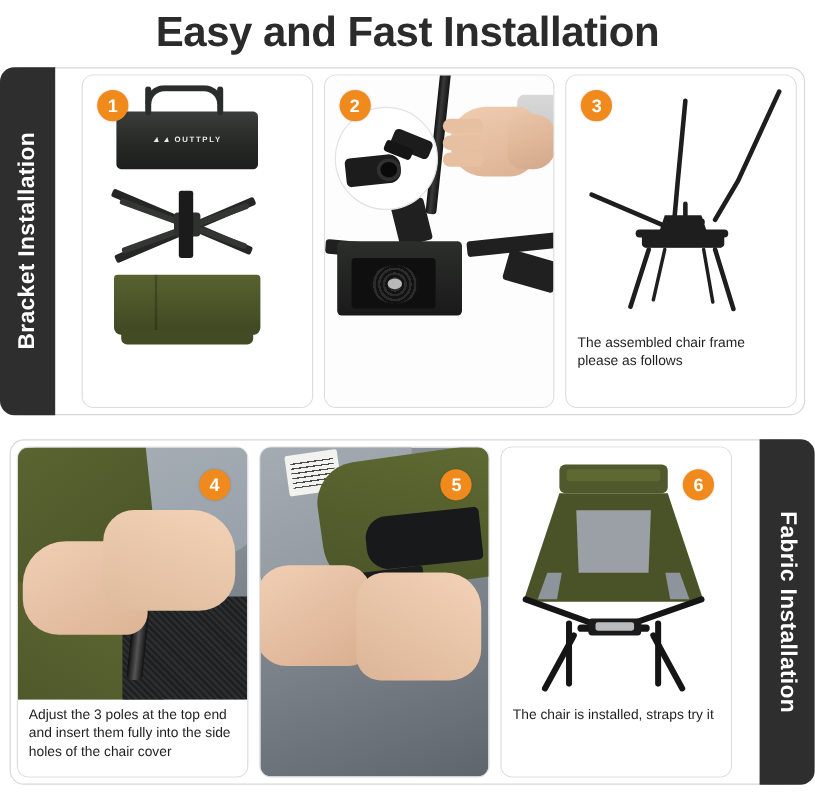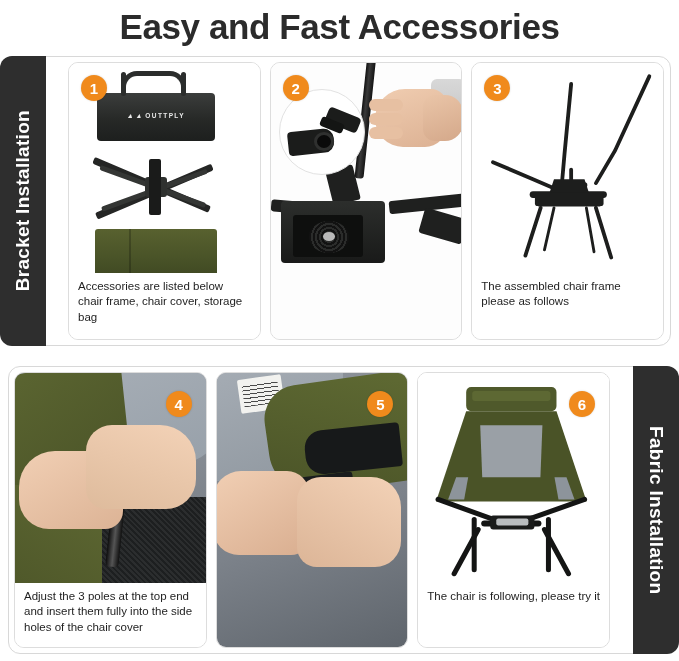--- a/index.html
+++ b/index.html
@@ -334,21 +334,21 @@
     background:linear-gradient(90deg,#101010,#4a4a4a,#121212); border-radius:4px;
     transform:rotate(14deg);
   }
 
   
   .p6svg { position:absolute; inset:0; background:#ffffff; }
 </style>
 </head>
 <body>
 
-<div class="page-title">Easy and Fast Accessories</div>
+<div class="page-title">Easy and Fast Installation</div>
 
 <div class="section bracket"></div>
 
 <div class="vtab left">
   <span class="vtext">Bracket Installation</span>
 </div>
 
 <div class="panels top">
 
   <div class="panel">
@@ -365,21 +365,20 @@
         <div class="fb d2"></div>
         <div class="fb d3"></div>
         <div class="fb d4"></div>
         <div class="fb hub"></div>
         <div class="fb strap"></div>
       </div>
       <div class="cover-green">
         <div class="cover-seam"></div>
       </div>
     </div>
-    <div class="caption cap-top">Accessories are listed below chair frame, chair cover, storage bag</div>
   </div>
 
   <div class="panel">
     <div class="badge tl">2</div>
     <div class="pic">
       <div class="p2bg"></div>
       <div class="pole-main"></div>
       <div class="sleeve2"></div>
       <div class="hand2">
         <div class="finger f1"></div>
@@ -490,16 +489,16 @@
           <path d="M130 146 L130 196" stroke-width="5"></path>
           <path d="M60 156 L36 200" stroke-width="5"></path>
           <path d="M126 156 L150 200" stroke-width="5"></path>
           <path d="M66 150 L120 150" stroke-width="6"></path>
         </g>
         <rect x="72" y="142" width="44" height="14" rx="3" fill="#1a1b1a"></rect>
         <rect x="78" y="145" width="32" height="7" rx="2" fill="#b9bcbe"></rect>
       </svg>
       <div class="badge tr">6</div>
     </div>
-    <div class="caption cap-bottom">The chair is following, please try it</div>
+    <div class="caption cap-bottom">The chair is installed, straps try it</div>
   </div>
 
 </div>
 
 </body></html>

